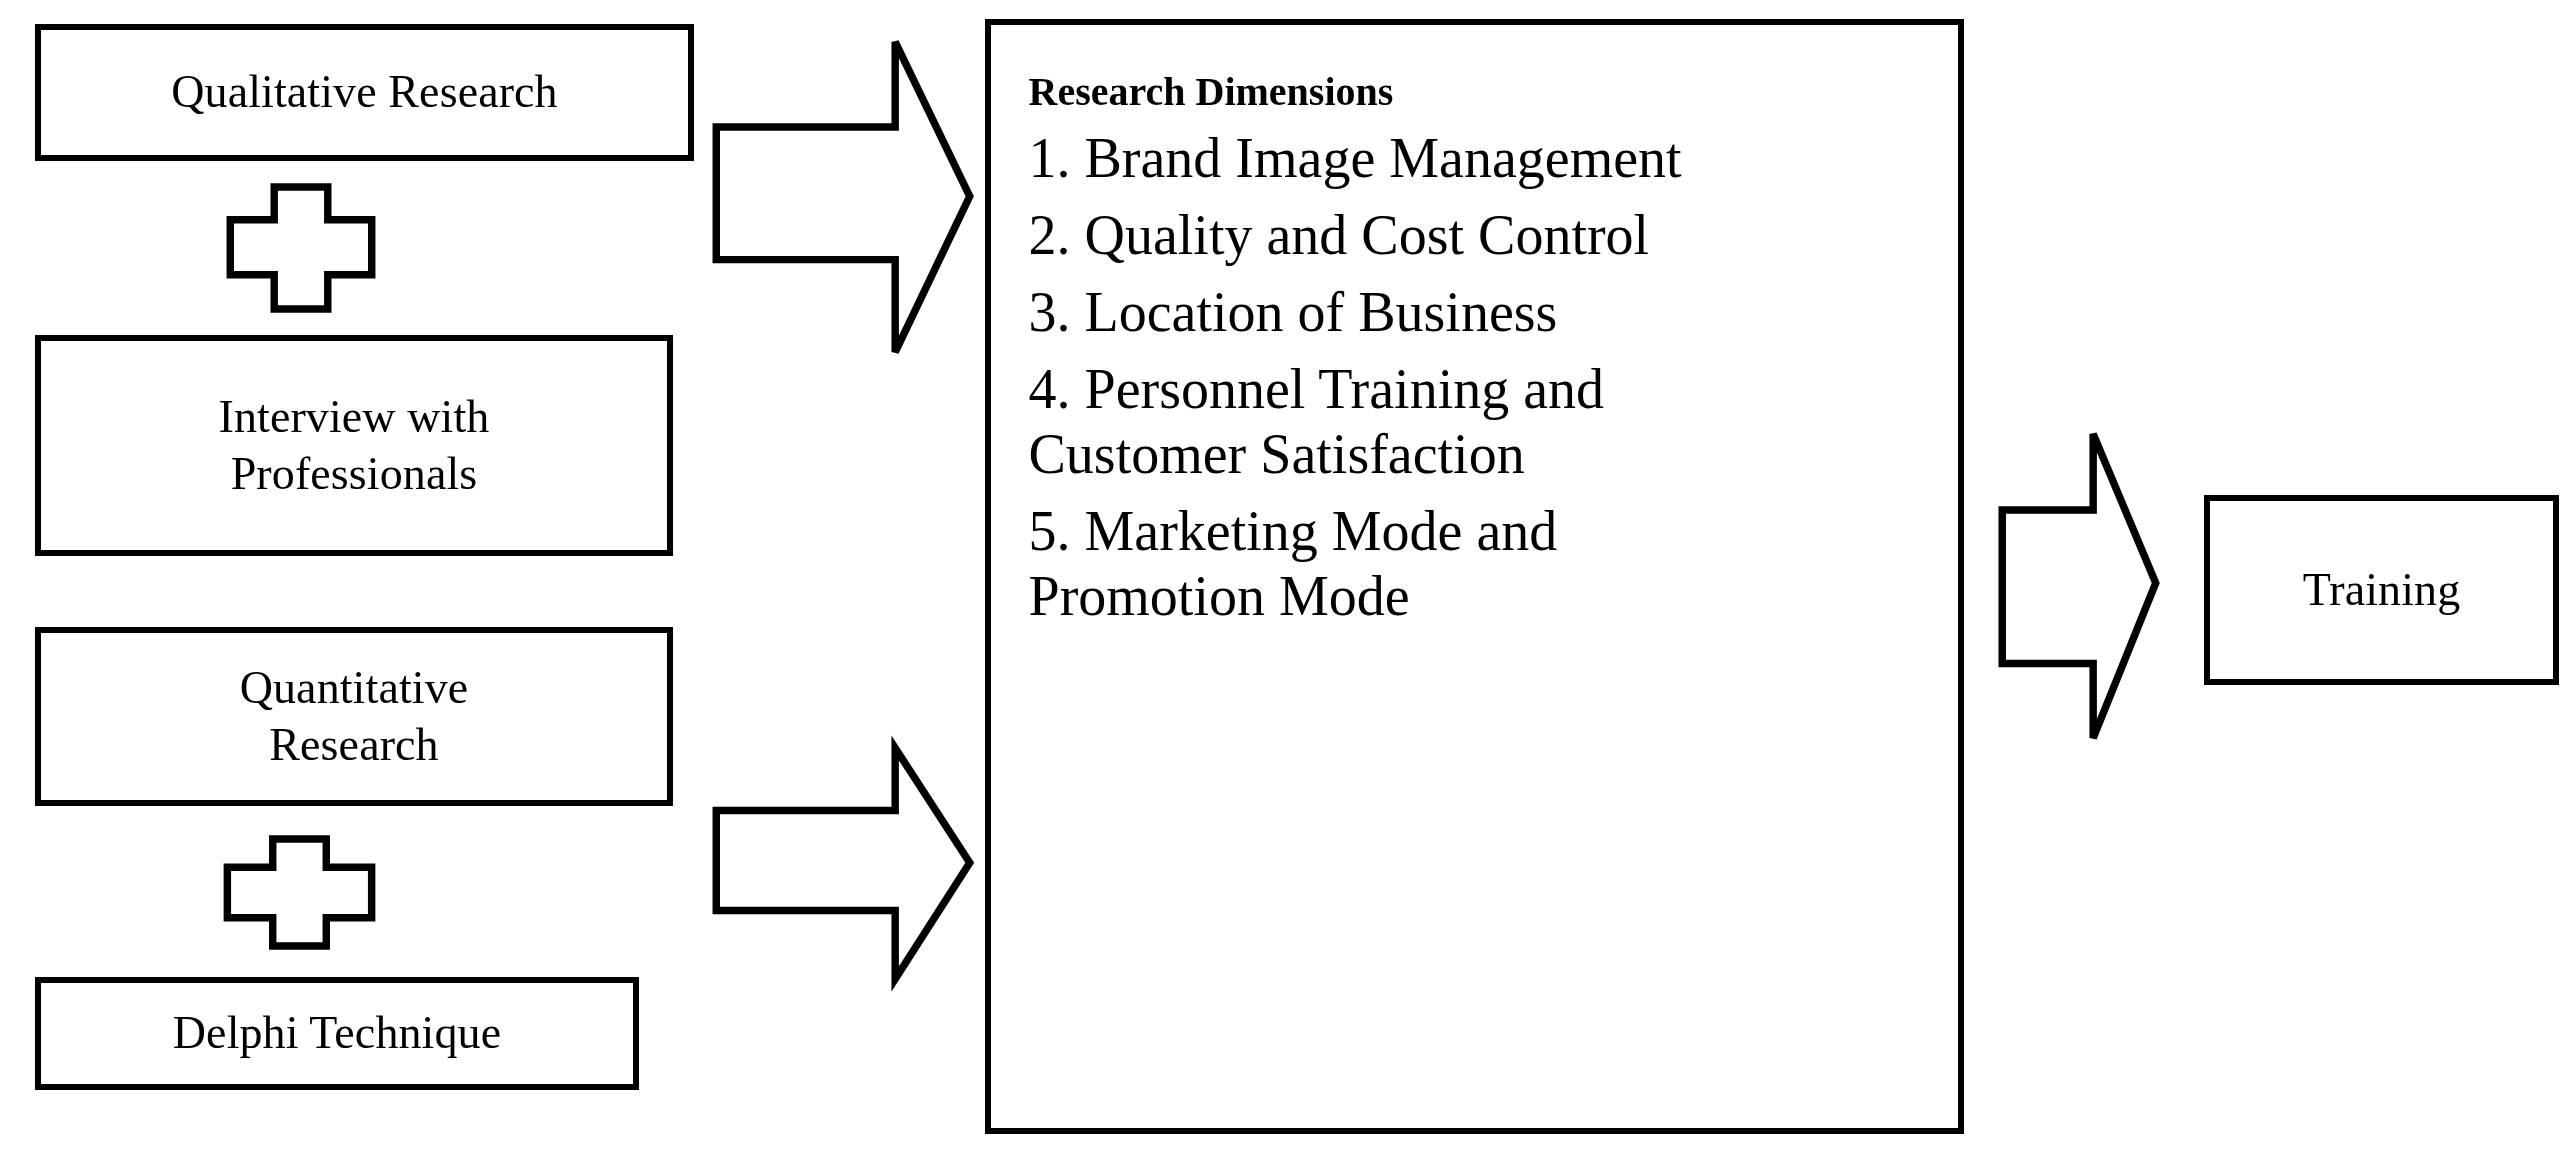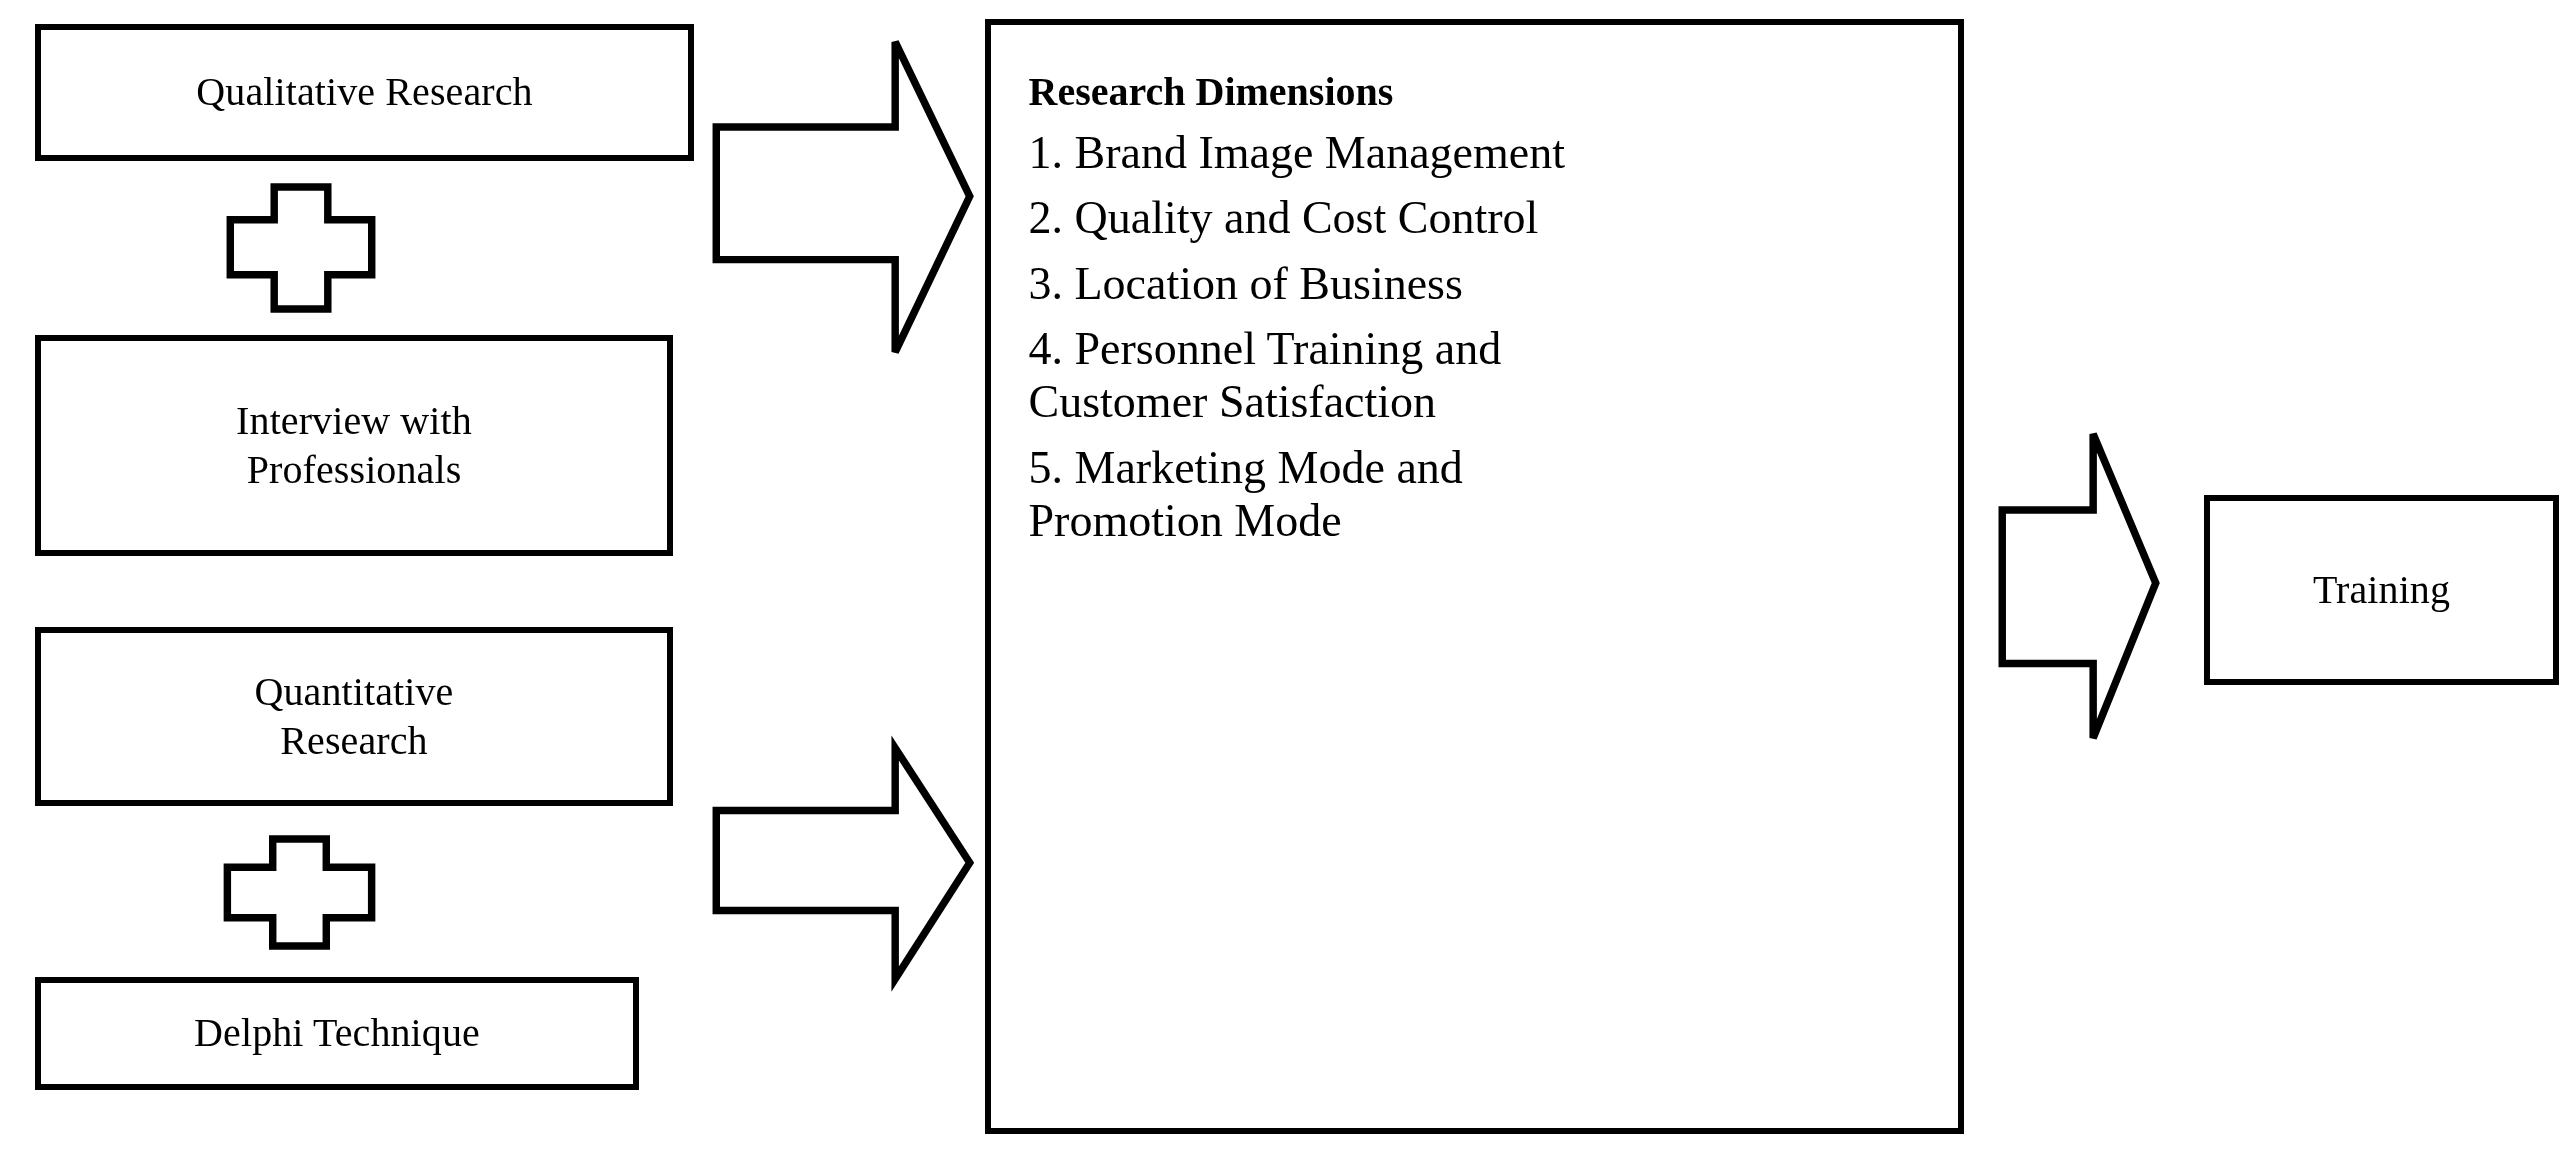--- a/index.html
+++ b/index.html
@@ -26,21 +26,21 @@
     border: 6.7px solid #000000;
     display: flex;
     align-items: center;
     justify-content: center;
     text-align: center;
     line-height: 1.22;
   }
   .node-label {
     display: block;
     width: 100%;
-    font-size: 40px;
+    font-size: 46px;
     letter-spacing: 0.1px;
     white-space: pre-line;
   }
 
   
   #box-qualitative-research {
     left: 35px;  top: 24px;  width: 659px;  height: 137px;
   }
   #box-interview-professionals {
     left: 35px;  top: 335px; width: 638px;  height: 221px;
@@ -68,21 +68,21 @@
     line-height: 1.18;
     margin: 0 0 10.4px 0;
     padding-left: 7.5px;
   }
   .dim-list {
     list-style: none;
     margin: 0;
     padding: 0 0 0 7.5px;
   }
   .dim-item {
-    font-size: 46px;
+    font-size: 56px;
     line-height: 1.16;
     margin: 0 0 12px 0;
     white-space: pre-line;
   }
 
   
   #box-summary {
     left: 2204px; top: 495px; width: 355px; height: 190px;
   }
 

